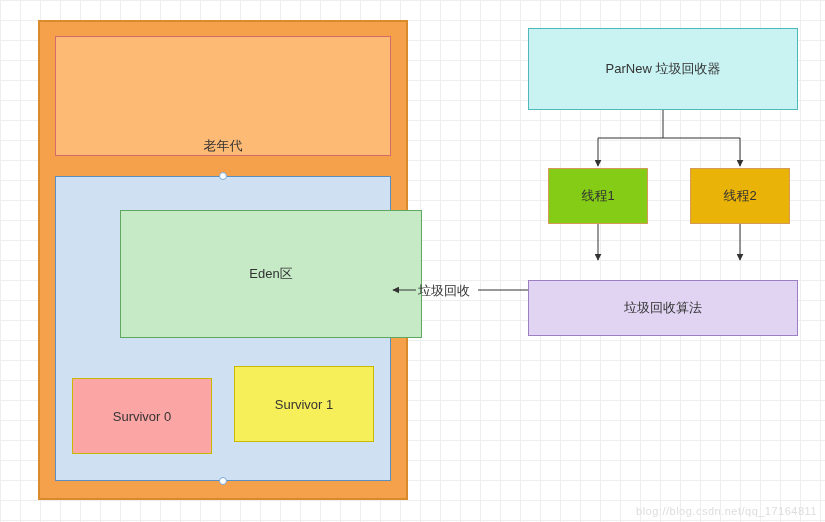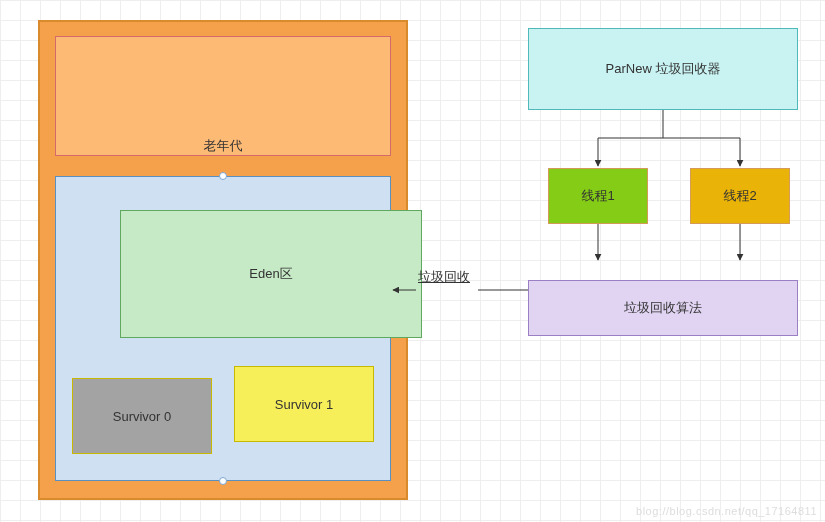--- a/index.html
+++ b/index.html
@@ -41,21 +41,21 @@
     .young-gen {
       left: 55px; top: 176px; width: 336px; height: 305px;
       background: #cfe0f2; border-color: #5a8fbf;
     }
     .eden {
       left: 72px; top: 210px; width: 302px; height: 128px;
       background: #c6e9c6; border-color: #5fa85f; margin-left: 48px;
     }
     .s0 {
       left: 72px; top: 378px; width: 140px; height: 76px;
-      background: #a3a3a3; border-color: #c9b800;
+      background: #fca5a5; border-color: #c9b800;
     }
     .s1 {
       left: 234px; top: 366px; width: 140px; height: 76px;
       background: #f7ef5a; border-color: #c9b800;
     }
     .parnew {
       left: 528px; top: 28px; width: 270px; height: 82px;
       background: #c9f2f2; border-color: #4fb8b8;
     }
     .thread1 {
@@ -127,21 +127,21 @@
 </div>
 
 <div class="box thread2">
   <span>线程2</span>
 </div>
 
 <div class="box gc-algo">
   <span>垃圾回收算法</span>
 </div>
 
-<div class="label" style="left:418px; top:268px;text-decoration:underline;">垃圾回收</div>
+<div class="label" style="left:418px; top:282px;">垃圾回收</div>
 
 <svg class="connectors">
   <defs>
     <marker id="arrow" viewBox="0 0 10 10" refX="9" refY="5" markerWidth="7" markerHeight="7" orient="auto-start-reverse">
       <path d="M 0 0 L 10 5 L 0 10 z" fill="#333"></path>
     </marker>
   </defs>
 
   <path d="M 663 110 L 663 138" stroke="#333" fill="none"></path>
   <path d="M 598 138 L 740 138" stroke="#333" fill="none"></path>

